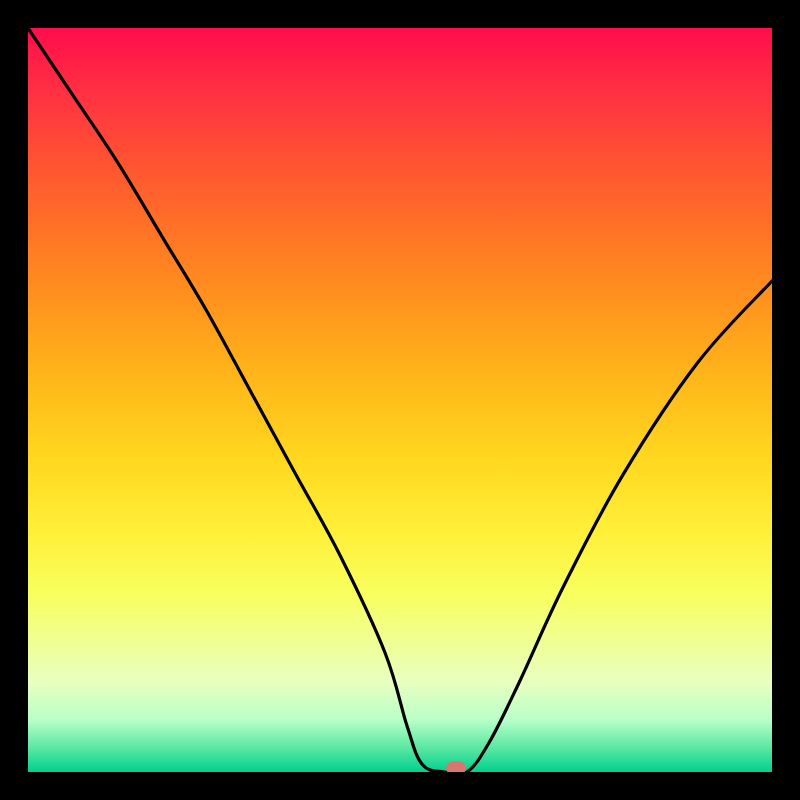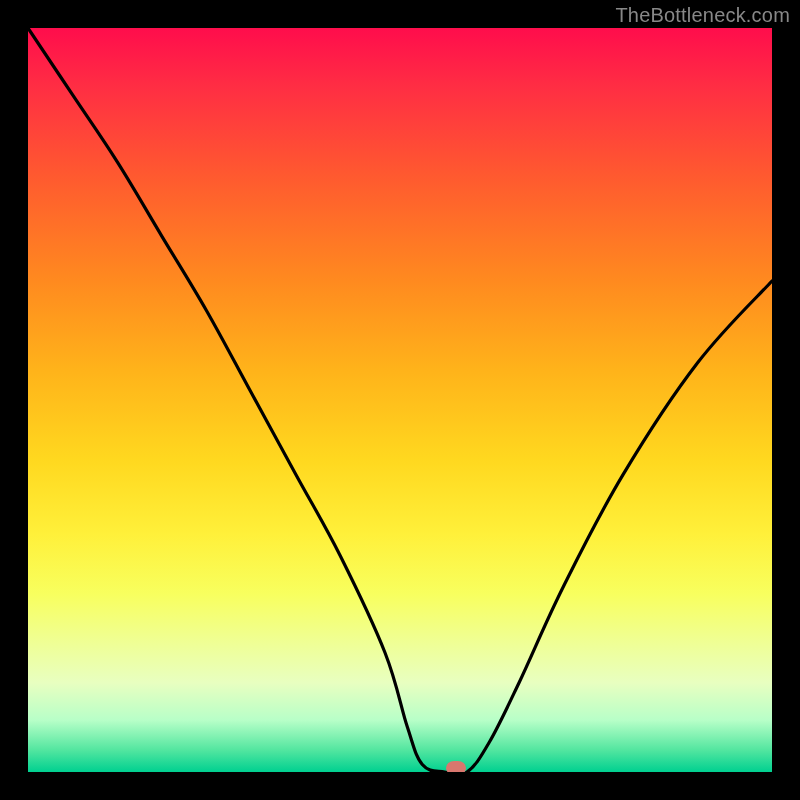--- a/index.html
+++ b/index.html
@@ -68,21 +68,20 @@
     background: #d9776e;
     border-radius: 8px / 7px;
     transform: translate(-50%, -50%);
   }
 </style>
 </head>
 <body>
 
 <div class="frame">
 
-  <div class="watermark">TheBottleneck.com</div>
 
   <div class="plot-area">
     <div class="gradient-bg"></div>
 
     <svg class="curve" viewBox="0 0 744 744" preserveAspectRatio="none">
       <path id="curve-path" fill="none" stroke="#000" stroke-width="3.2" stroke-linecap="round" stroke-linejoin="round" d="M 0 0 C 8.0352 12.052799999999985, 28.5696 42.85439999999991, 44.64 66.95999999999992 C 60.7104 91.06559999999993, 73.20960000000001 108.47520000000006, 89.28 133.92000000000007 C 105.3504 159.3648000000001, 117.84959999999998 181.53600000000006, 133.92 208.32000000000005 C 149.9904 235.10400000000004, 162.4896 254.59680000000003, 178.56 282.72 C 194.6304 310.8432, 207.12959999999998 335.0976, 223.2 364.56 C 239.2704 394.0224, 251.76959999999997 416.9376, 267.84 446.4 C 283.9104 475.8624, 296.40959999999995 496.0992, 312.47999999999996 528.24 C 328.55039999999997 560.3808, 345.0672 594.1584, 357.12 624.96 C 369.1728 655.7616, 372.744 679.272, 379.44 699.36 C 386.13599999999997 719.448, 387.62399999999997 728.5247999999999, 394.32 736.56 C 401.016 744.5952, 408.60480000000007 742.6608, 416.64000000000004 744 C 424.6752 745.3392, 430.9248 749.3568, 438.96 744 C 446.99519999999995 738.6432, 451.9056 730.3104, 461.28 714.24 C 470.65439999999995 698.1696000000001, 477.648 682.8432, 491.04 654.72 C 504.432 626.5968, 516.9312 595.4976, 535.68 558 C 554.4287999999999 520.5024, 571.0944000000001 486.57599999999996, 595.2 446.4 C 619.3056 406.224, 642.816 369.6192, 669.6 334.79999999999995 C 696.384 299.98079999999993, 730.608 267.6912, 744 252.95999999999998"></path>
     </svg>
 
     <div id="marker" class="marker" style="left: 427.8px; top: 740.28px;"></div>
   </div>

